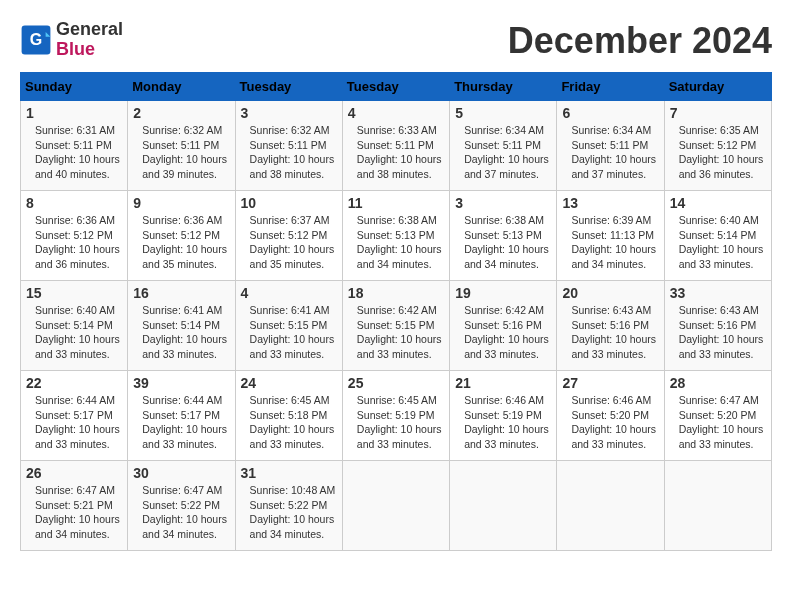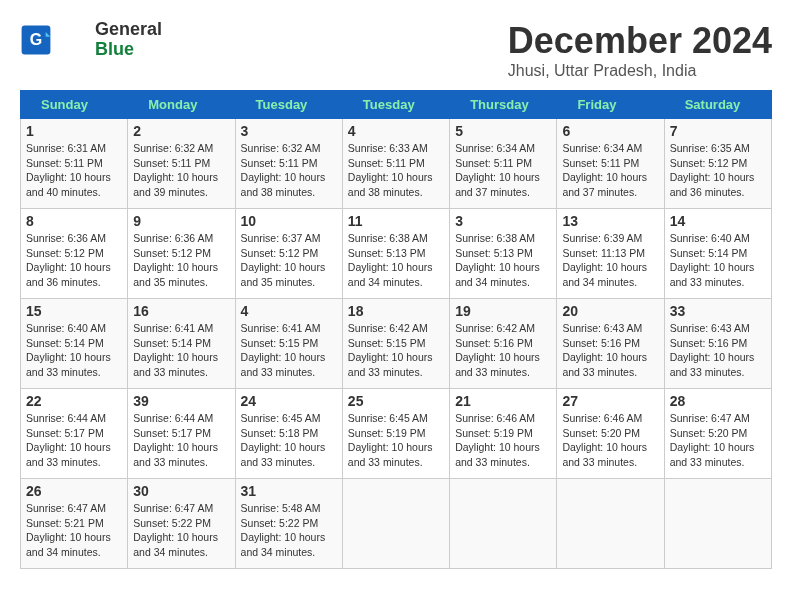--- a/index.html
+++ b/index.html
@@ -19,47 +19,46 @@
     .logo {
       display: flex;
       align-items: center;
       gap: 4px;
     }
     .logo-text {
       font-size: 18px;
       font-weight: bold;
       color: #333;
       line-height: 1.1;
-      margin-left: 39px;
     }
     .logo-icon {
       width: 32px;
       height: 32px;
     }
     .title-area {
-      text-align: left;
+      text-align: center;
     }
     .month-title {
       font-size: 36px;
       font-weight: bold;
       color: #333;
     }
     .location-title {
       font-size: 16px;
       color: #555;
     }
     table {
       width: 100%;
       border-collapse: collapse;
       font-size: 11px;
     }
     thead tr th {
       background: #1565c0;
-      color: #86efac;
-      padding: 6px 20px;
+      color: #000000;
+      padding: 6px 4px;
       text-align: left;
       font-size: 13px;
       font-weight: bold;
       border: 1px solid #1565c0;
     }
     tbody tr td {
       border: 1px solid #ccc;
       vertical-align: top;
       padding: 4px 5px;
       height: 90px;
@@ -73,43 +72,43 @@
       font-size: 14px;
       font-weight: bold;
       color: #333;
       display: block;
       margin-bottom: 2px;
     }
     .day-info {
       font-size: 10.5px;
       color: #333;
       line-height: 1.4;
+      margin-left: 9px;
     }
     td.empty {
       background: #f0f0f0;
     }
   </style>
 </head>
 <body>
 
 <div class="header-area">
   <div class="logo">
     <svg class="logo-icon" viewBox="0 0 40 40">
       <rect x="2" y="2" width="36" height="36" rx="4" fill="#1565c0"></rect>
       <text x="20" y="26" font-size="20" font-weight="bold" fill="white" text-anchor="middle" font-family="Arial">G</text>
       <polygon points="32,10 38,16 32,16" fill="#4fc3f7"></polygon>
     </svg>
     <div class="logo-text">
       <div>General</div>
-      <div style="color:#15803d;">Blue</div>
+      <div style="color:#be185d;">Blue</div>
     </div>
   </div>
   <div class="title-area">
     <div class="month-title">December 2024</div>
-    <div class="location-title">Jhusi, Uttar Pradesh, India</div>
   </div>
 </div>
 
 <table>
   <thead>
     <tr id="weekday-header">
     <th>Sunday</th>
         <th>Monday</th>
         <th>Tuesday</th>
         <th>Tuesday</th>
@@ -333,21 +332,21 @@
         </td>
         <td>
           <span class="day-num">30</span>
           <div class="day-info" style="white-space: pre-line;">Sunrise: 6:47 AM
 Sunset: 5:22 PM
 Daylight: 10 hours
 and 34 minutes.</div>
         </td>
         <td>
           <span class="day-num">31</span>
-          <div class="day-info" style="white-space: pre-line;">Sunrise: 5:48 AM
+          <div class="day-info" style="white-space: pre-line;">Sunrise: 10:48 AM
 Sunset: 5:22 PM
 Daylight: 10 hours
 and 34 minutes.</div>
         </td>
         <td class="empty"></td>
         <td class="empty"></td>
         <td class="empty"></td>
         <td class="empty"></td>
       </tr>
     </tbody>

